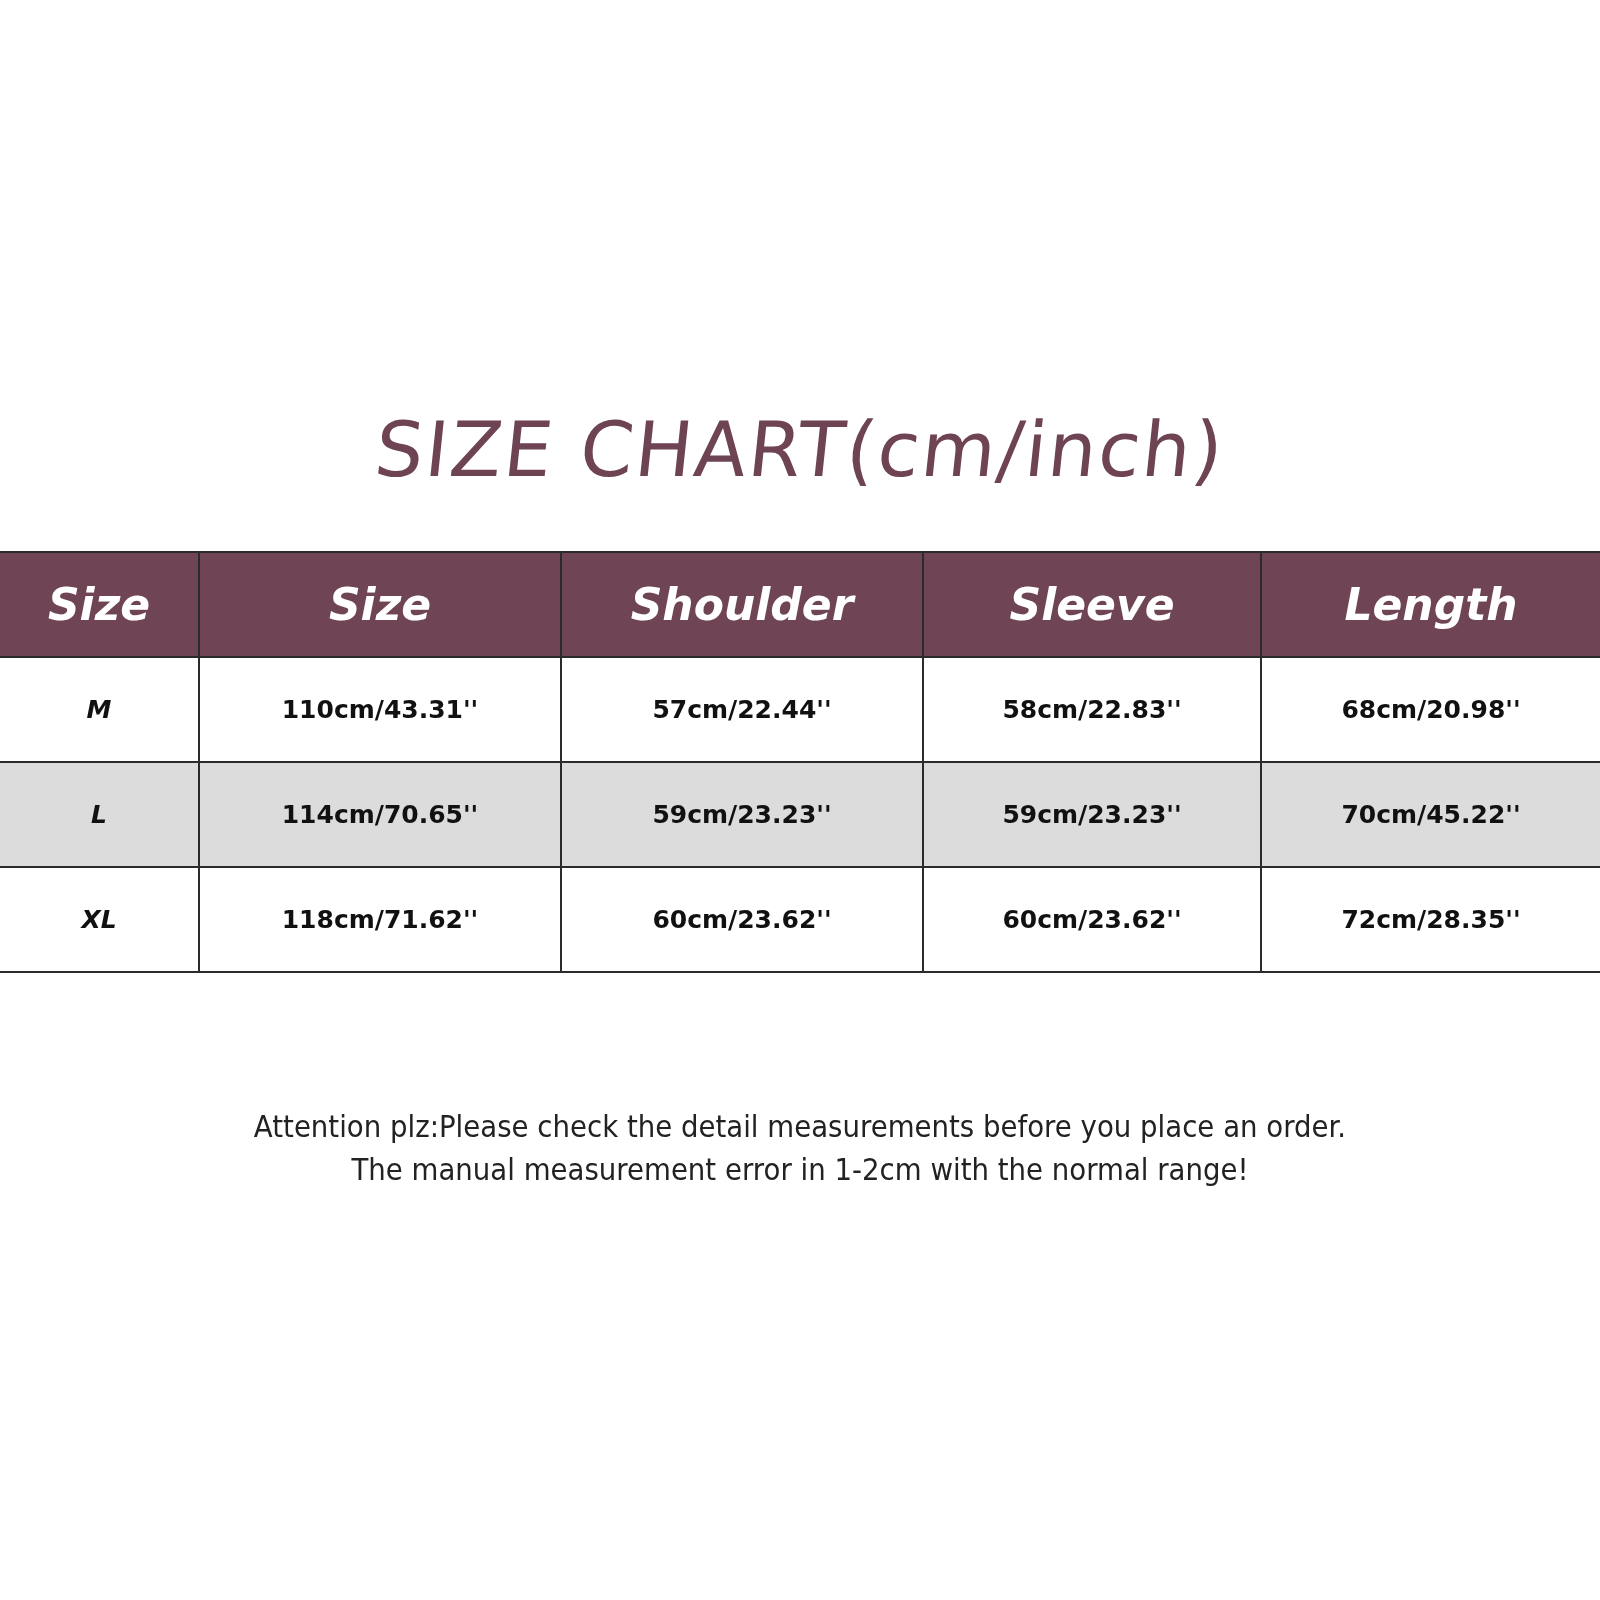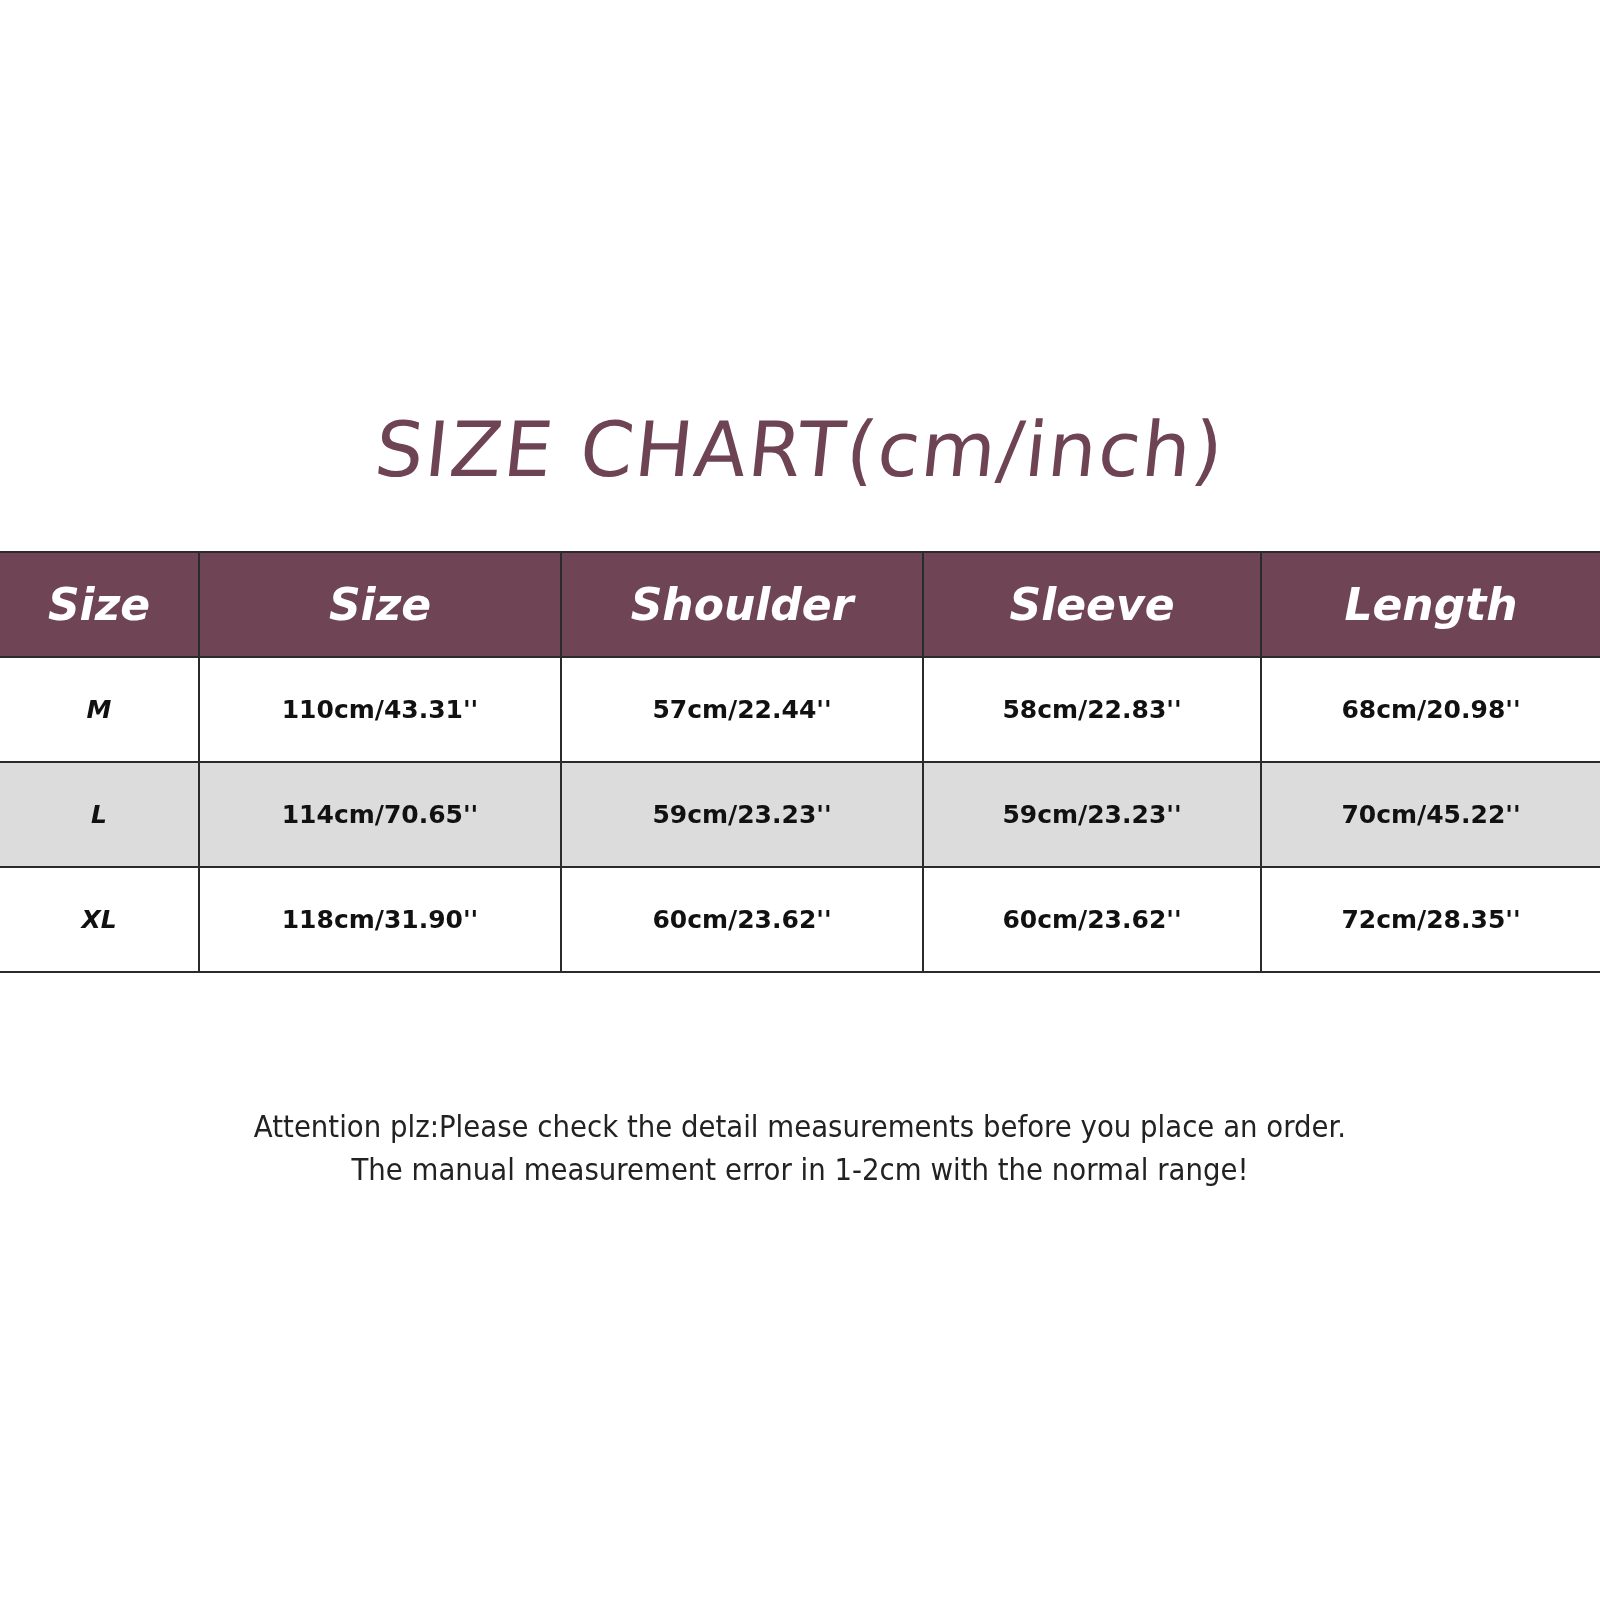--- a/index.html
+++ b/index.html
@@ -63,21 +63,21 @@
   </tr>
   <tr class="row-gray">
     <td class="size-cell">L</td>
     <td>114cm/70.65''</td>
     <td>59cm/23.23''</td>
     <td>59cm/23.23''</td>
     <td>70cm/45.22''</td>
   </tr>
   <tr class="row-white">
     <td class="size-cell">XL</td>
-    <td>118cm/31.90''</td>
+    <td>118cm/71.62''</td>
     <td>60cm/23.62''</td>
     <td>60cm/23.62''</td>
     <td>72cm/28.35''</td>
   </tr>
 </tbody>
   </table>
 
 <div class="notes">
   <div>Attention plz:Please check the detail measurements before you place an order.</div>
   <div>The manual measurement error in 1-2cm with the normal range!</div>

